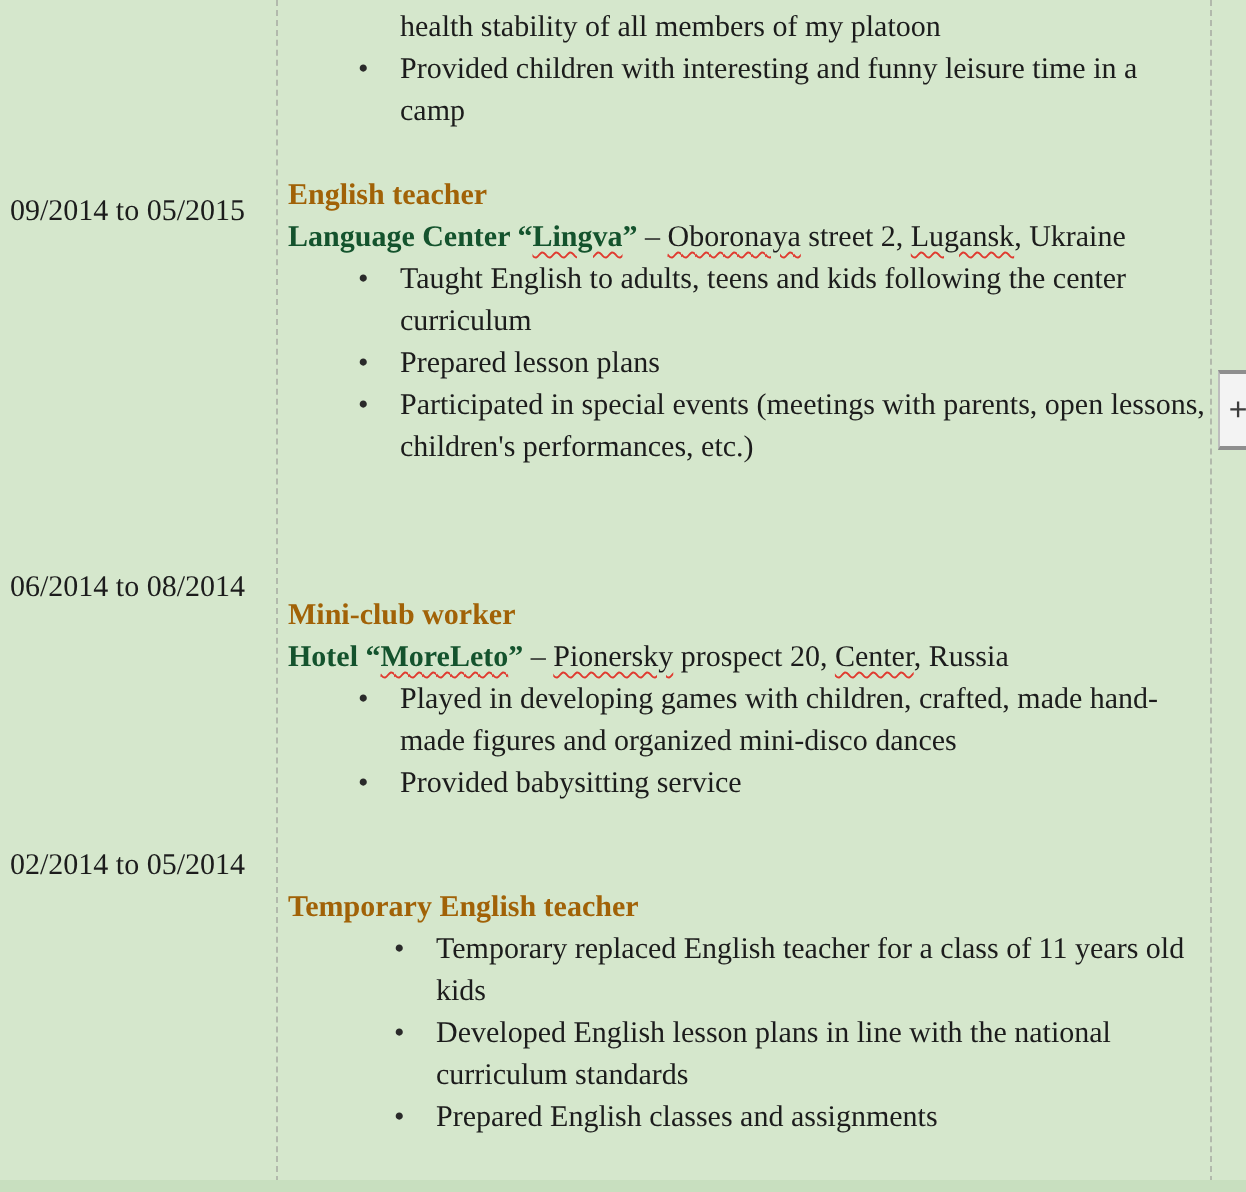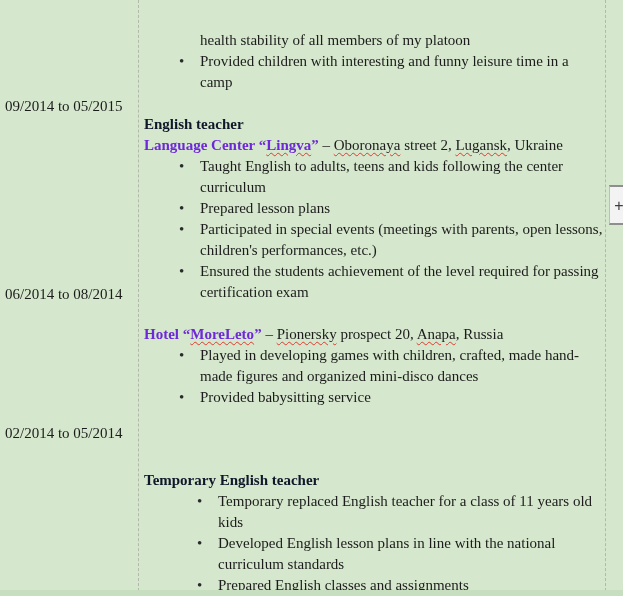--- a/index.html
+++ b/index.html
@@ -22,23 +22,23 @@
   .bottom-strip{
     position:absolute;left:0;right:0;bottom:0;height:6px;
     background:#c8dfbf;
   }
   .date-layer .date{
     position:absolute;left:5px;white-space:nowrap;
   }
   .content-layer{
     position:absolute;left:144px;top:0;width:460px;
   }
-  .section{position:absolute;left:0;width:100%;margin-top:26px;}
-  .title{font-weight:bold;color:#0f172a;}
-  .employer .b{font-weight:bold;color:#6d28d9;}
+  .section{position:absolute;left:0;width:100%;}
+  .title{font-weight:bold;color:#a16207;}
+  .employer .b{font-weight:bold;color:#14532d;}
   .cont-line{padding-left:56px;}
   .bullet{position:relative;padding-left:56px;}
   .bullet::before{
     content:"•";
     position:absolute;left:35px;top:0;
     color:#2a2a2a;
   }
   .section--deep .bullet{padding-left:74px;}
   .section--deep .bullet::before{left:53px;}
   .misspelled{
@@ -77,24 +77,24 @@
       <div class="section" style="top: 4px;">
         <div class="cont-line">health stability of all members of my platoon</div>
         <div class="bullet">Provided children with interesting and funny leisure time in a camp</div>
       </div>
       <div class="section" style="top: 88px;">
         <div class="title">English teacher</div>
         <div class="employer"><span class="b">Language Center “</span><span class="b misspelled">Lingva</span><span class="b">”</span><span> – </span><span class="misspelled">Oboronaya</span><span> street 2, </span><span class="misspelled">Lugansk</span><span>, Ukraine</span></div>
         <div class="bullet">Taught English to adults, teens and kids following the center curriculum</div>
         <div class="bullet">Prepared lesson plans</div>
         <div class="bullet">Participated in special events (meetings with parents, open lessons, children's performances, etc.)</div>
-        <div class="bullet">Ensured the students achievement of the level required for passing certification exam</div>
       </div>
       <div class="section" style="top: 298px;">
-        <div class="employer"><span class="b">Hotel “</span><span class="b misspelled">MoreLeto</span><span class="b">”</span><span> – </span><span class="misspelled">Pionersky</span><span> prospect 20, </span><span class="misspelled">Anapa</span><span>, Russia</span></div>
+        <div class="title">Mini-club worker</div>
+        <div class="employer"><span class="b">Hotel “</span><span class="b misspelled">MoreLeto</span><span class="b">”</span><span> – </span><span class="misspelled">Pionersky</span><span> prospect 20, </span><span class="misspelled">Center</span><span>, Russia</span></div>
         <div class="bullet">Played in developing games with children, crafted, made hand-made figures and organized mini-disco dances</div>
         <div class="bullet">Provided babysitting service</div>
       </div>
       <div class="section section--deep" style="top: 444px;">
         <div class="title">Temporary English teacher</div>
         <div class="bullet">Temporary replaced English teacher for a class of 11 years old kids</div>
         <div class="bullet">Developed English lesson plans in line with the national curriculum standards</div>
         <div class="bullet">Prepared English classes and assignments</div>
       </div>
     </div>

